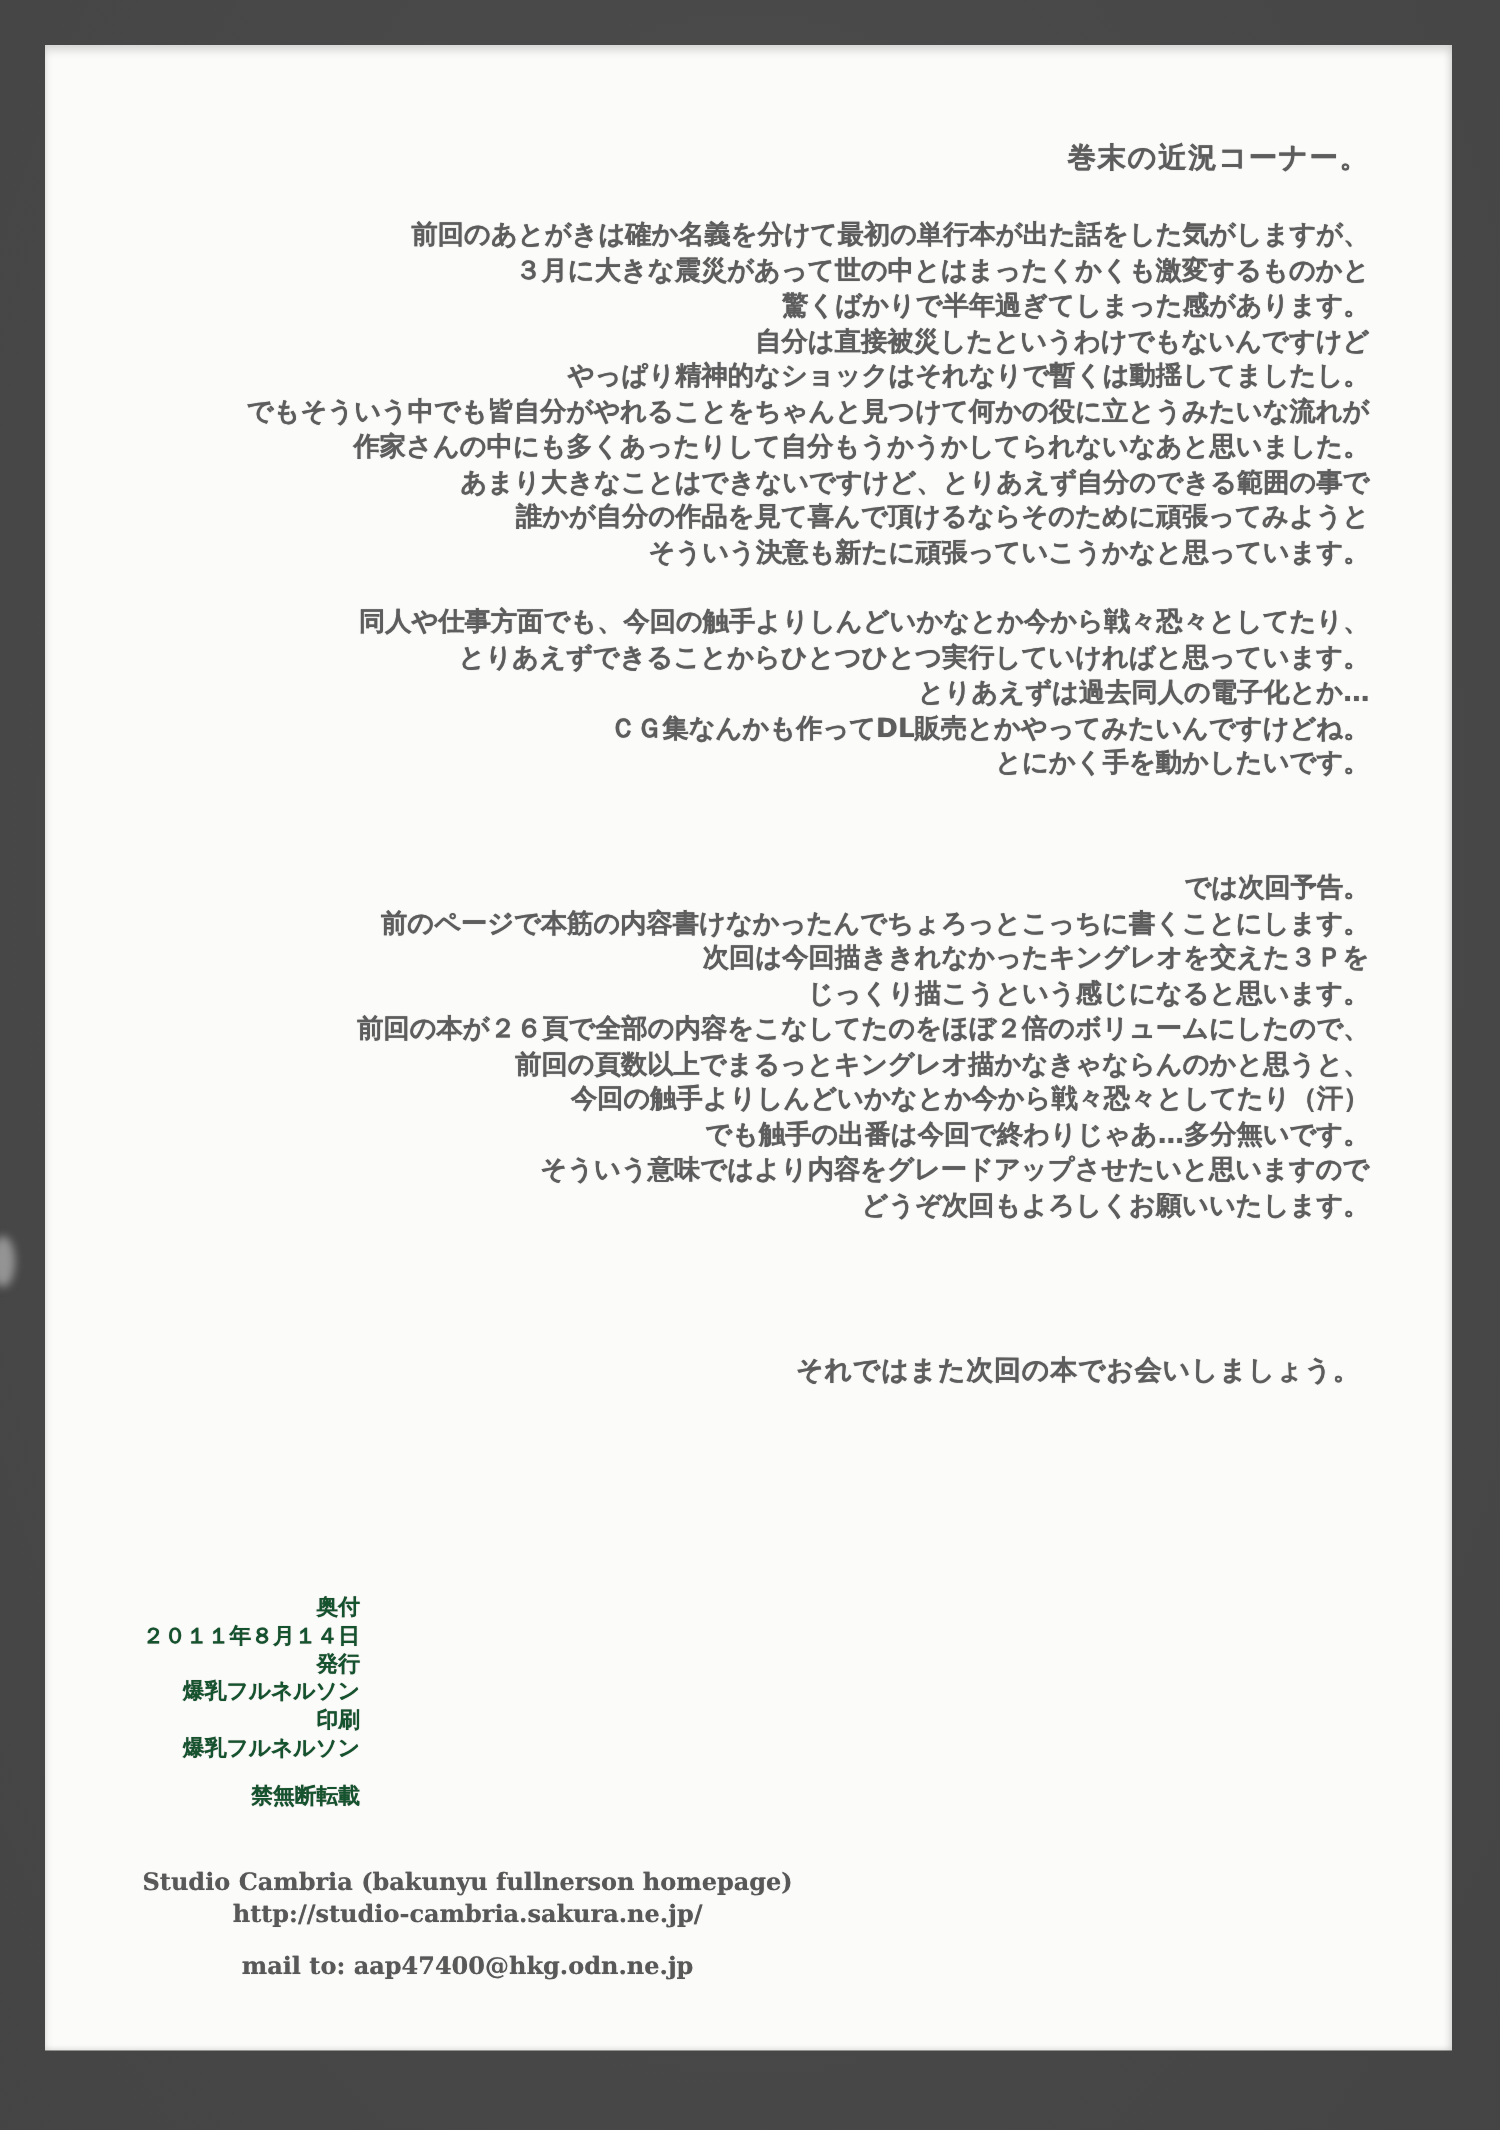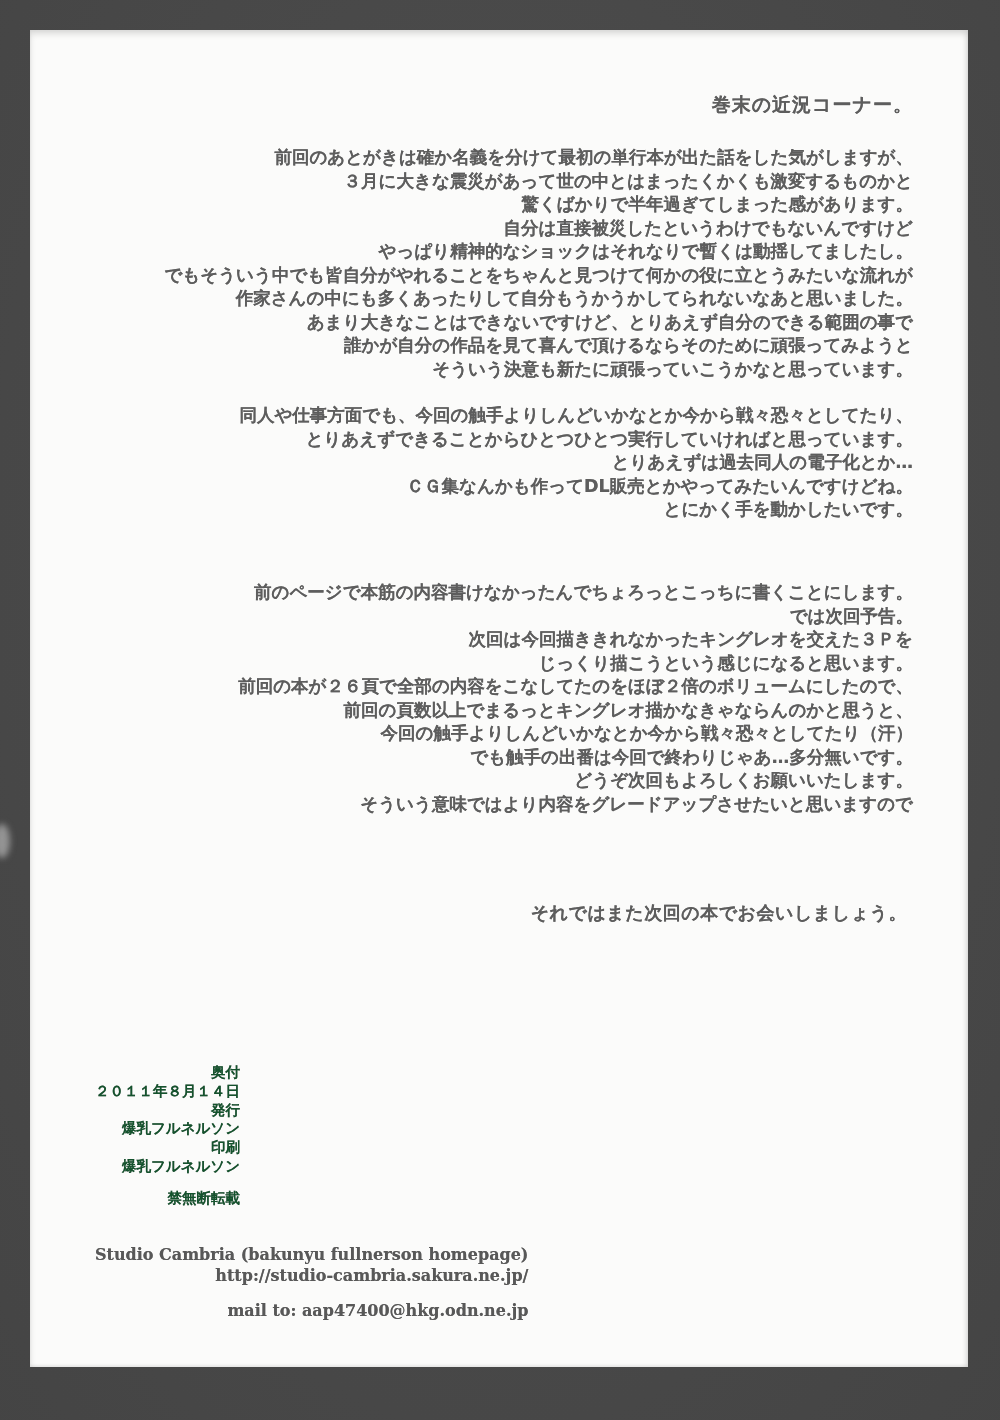--- a/index.html
+++ b/index.html
@@ -33,21 +33,21 @@
   .para-3{top:551px;}
   .farewell{top:871px;right:61px;font-size:18px;letter-spacing:0.5px;}
   .signoff{top:988px;right:38px;font-size:18px;letter-spacing:1.5px;}
   .signoff .author{margin-left:100px;}
   .colophon{
     position:absolute;left:65px;top:1033px;text-align:right;
     font-size:14.5px;line-height:18.8px;color:#14532d;
   }
   .colophon .notice{margin-top:13px;}
   .studio{
-    position:absolute;left:65px;top:1214px;text-align:right;
+    position:absolute;left:65px;top:1214px;text-align:center;
     font-family:"DejaVu Serif", serif;font-weight:600;
     font-size:16px;line-height:21px;color:#585858;
     text-shadow:0 0 0.5px rgba(88,88,88,0.7);
   }
   .studio .mail{margin-top:14px;}
 </style>
 </head>
 <body>
 
 <div class="page">
@@ -69,30 +69,30 @@
 
   <div class="right-block para para-2 jp">
     <div class="line">同人や仕事方面でも、今回の触手よりしんどいかなとか今から戦々恐々としてたり、</div>
     <div class="line">とりあえずできることからひとつひとつ実行していければと思っています。</div>
     <div class="line">とりあえずは過去同人の電子化とか…</div>
     <div class="line">ＣＧ集なんかも作ってDL販売とかやってみたいんですけどね。</div>
     <div class="line">とにかく手を動かしたいです。</div>
   </div>
 
   <div class="right-block para para-3 jp">
+    <div class="line">では次回予告。</div>
     <div class="line">前のページで本筋の内容書けなかったんでちょろっとこっちに書くことにします。</div>
-    <div class="line">では次回予告。</div>
     <div class="line">次回は今回描ききれなかったキングレオを交えた３Ｐを</div>
     <div class="line">じっくり描こうという感じになると思います。</div>
     <div class="line">前回の本が２６頁で全部の内容をこなしてたのをほぼ２倍のボリュームにしたので、</div>
     <div class="line">前回の頁数以上でまるっとキングレオ描かなきゃならんのかと思うと、</div>
     <div class="line">今回の触手よりしんどいかなとか今から戦々恐々としてたり（汗）</div>
     <div class="line">でも触手の出番は今回で終わりじゃあ…多分無いです。</div>
+    <div class="line">そういう意味ではより内容をグレードアップさせたいと思いますので</div>
     <div class="line">どうぞ次回もよろしくお願いいたします。</div>
-    <div class="line">そういう意味ではより内容をグレードアップさせたいと思いますので</div>
   </div>
 
   <div class="right-block farewell jp line">それではまた次回の本でお会いしましょう。</div>
 
 
   <div class="colophon jp">
     <div class="line">奥付</div>
     <div class="line">２０１１年８月１４日</div>
     <div class="line">発行</div>
     <div class="line">爆乳フルネルソン</div>

